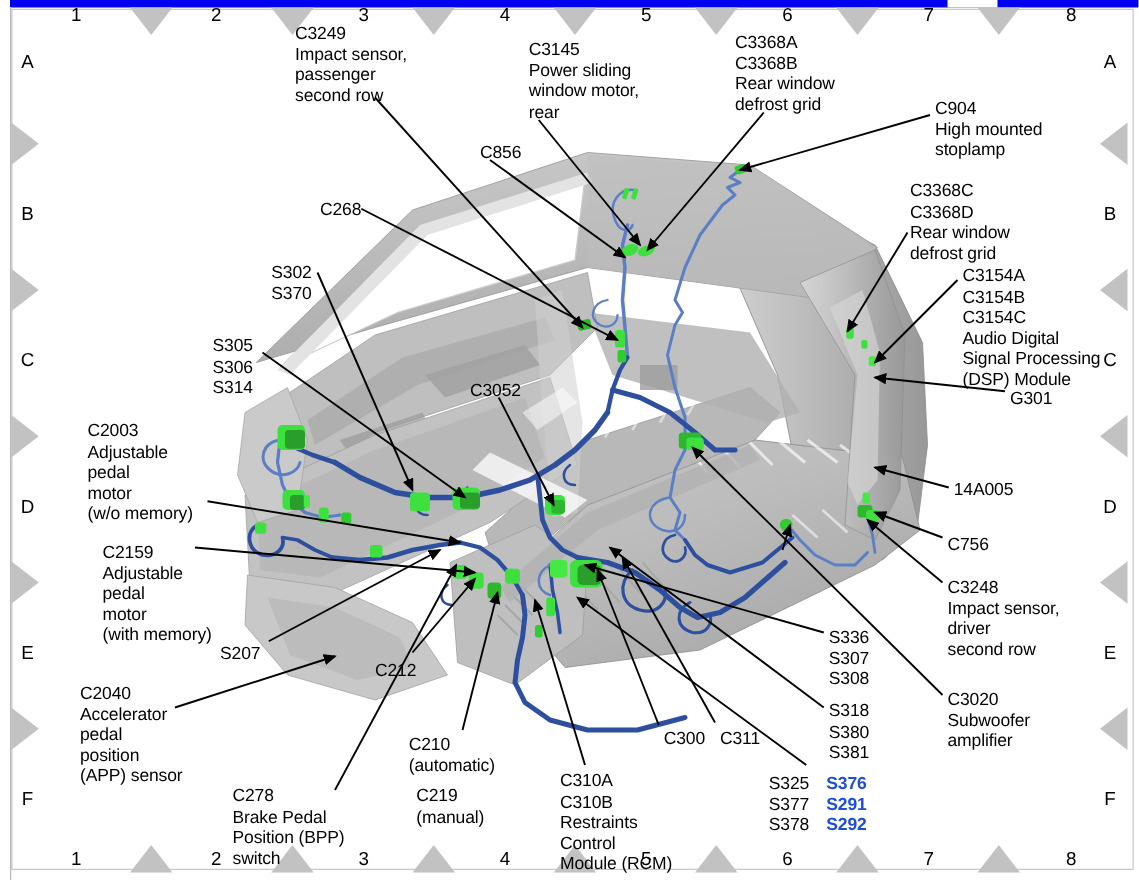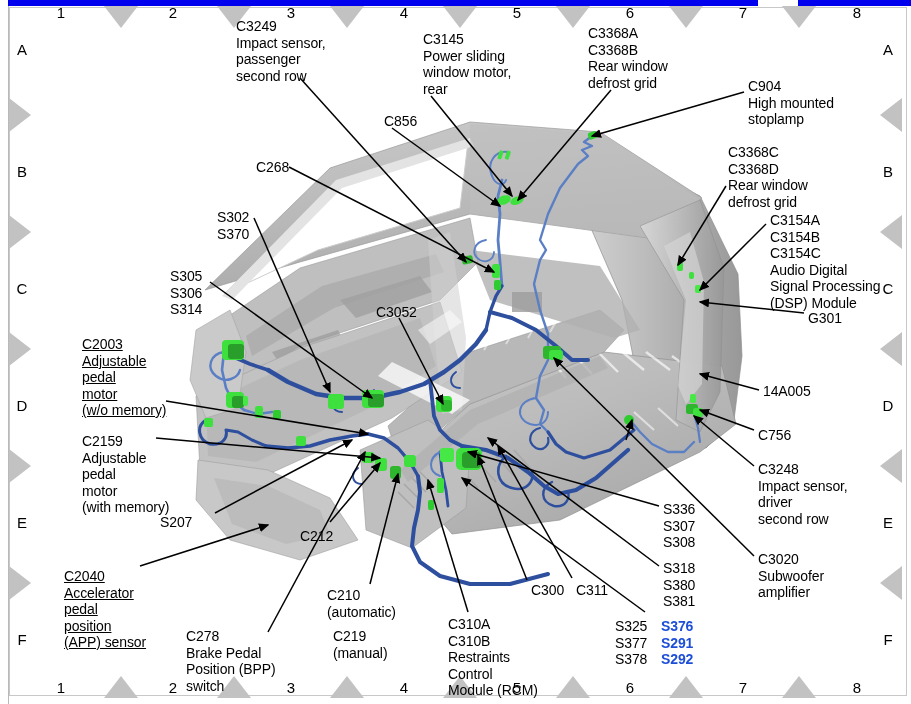--- a/index.html
+++ b/index.html
@@ -470,50 +470,50 @@
 Audio Digital
 Signal Processing
 (DSP) Module</div>
       <div class="callout" style="left: 217px; top: 209px;">S302
 S370</div>
       <div class="callout" style="left: 170px; top: 268px;">S305
 S306
 S314</div>
       <div class="callout" style="left: 808px; top: 310px;">G301</div>
       <div class="callout" style="left: 376px; top: 304px;">C3052</div>
-      <div class="callout" style="left: 82px; top: 336px; text-decoration: underline;">C2003
+      <div class="callout" style="left: 70px; top: 336px;">C2003
 Adjustable
 pedal
 motor
 (w/o memory)</div>
       <div class="callout" style="left: 763px; top: 383px;">14A005</div>
       <div class="callout" style="left: 758px; top: 427px;">C756</div>
       <div class="callout" style="left: 82px; top: 433px;">C2159
 Adjustable
 pedal
 motor
 (with memory)</div>
       <div class="callout" style="left: 758px; top: 461px;">C3248
 Impact sensor,
 driver
 second row</div>
       <div class="callout" style="left: 663px; top: 501px;">S336
 S307
 S308</div>
-      <div class="callout" style="left: 160px; top: 514px; text-align: center;">S207</div>
+      <div class="callout" style="left: 176px; top: 514px; text-align: center;">S207</div>
       <div class="callout" style="left: 300px; top: 528px;">C212</div>
       <div class="callout" style="left: 758px; top: 551px;">C3020
 Subwoofer
 amplifier</div>
       <div class="callout" style="left: 663px; top: 560px;">S318
 S380
 S381</div>
       <div class="callout" style="left: 531px; top: 582px;">C300</div>
       <div class="callout" style="left: 576px; top: 582px;">C311</div>
-      <div class="callout" style="left: 64px; top: 568px; text-decoration: underline;">C2040
+      <div class="callout" style="left: 64px; top: 546px;">C2040
 Accelerator
 pedal
 position
 (APP) sensor</div>
       <div class="callout" style="left: 327px; top: 587px;">C210
 (automatic)</div>
       <div class="callout" style="left: 333px; top: 628px;">C219
 (manual)</div>
       <div class="callout" style="left: 448px; top: 616px;">C310A
 C310B

